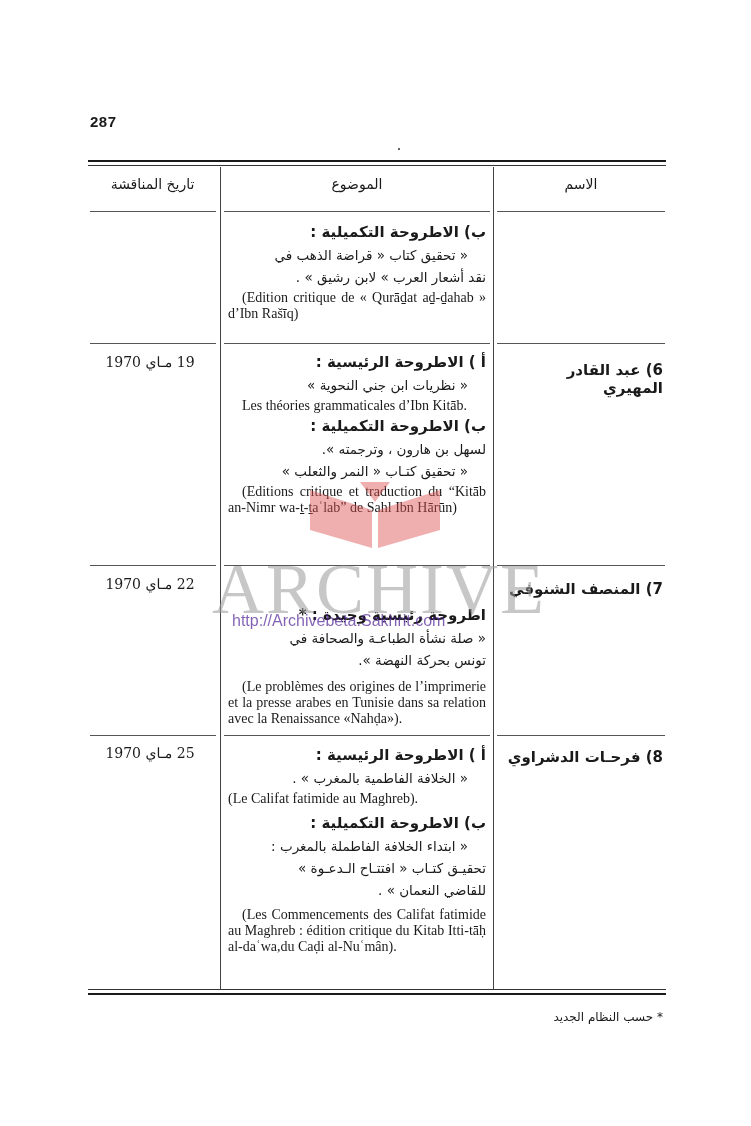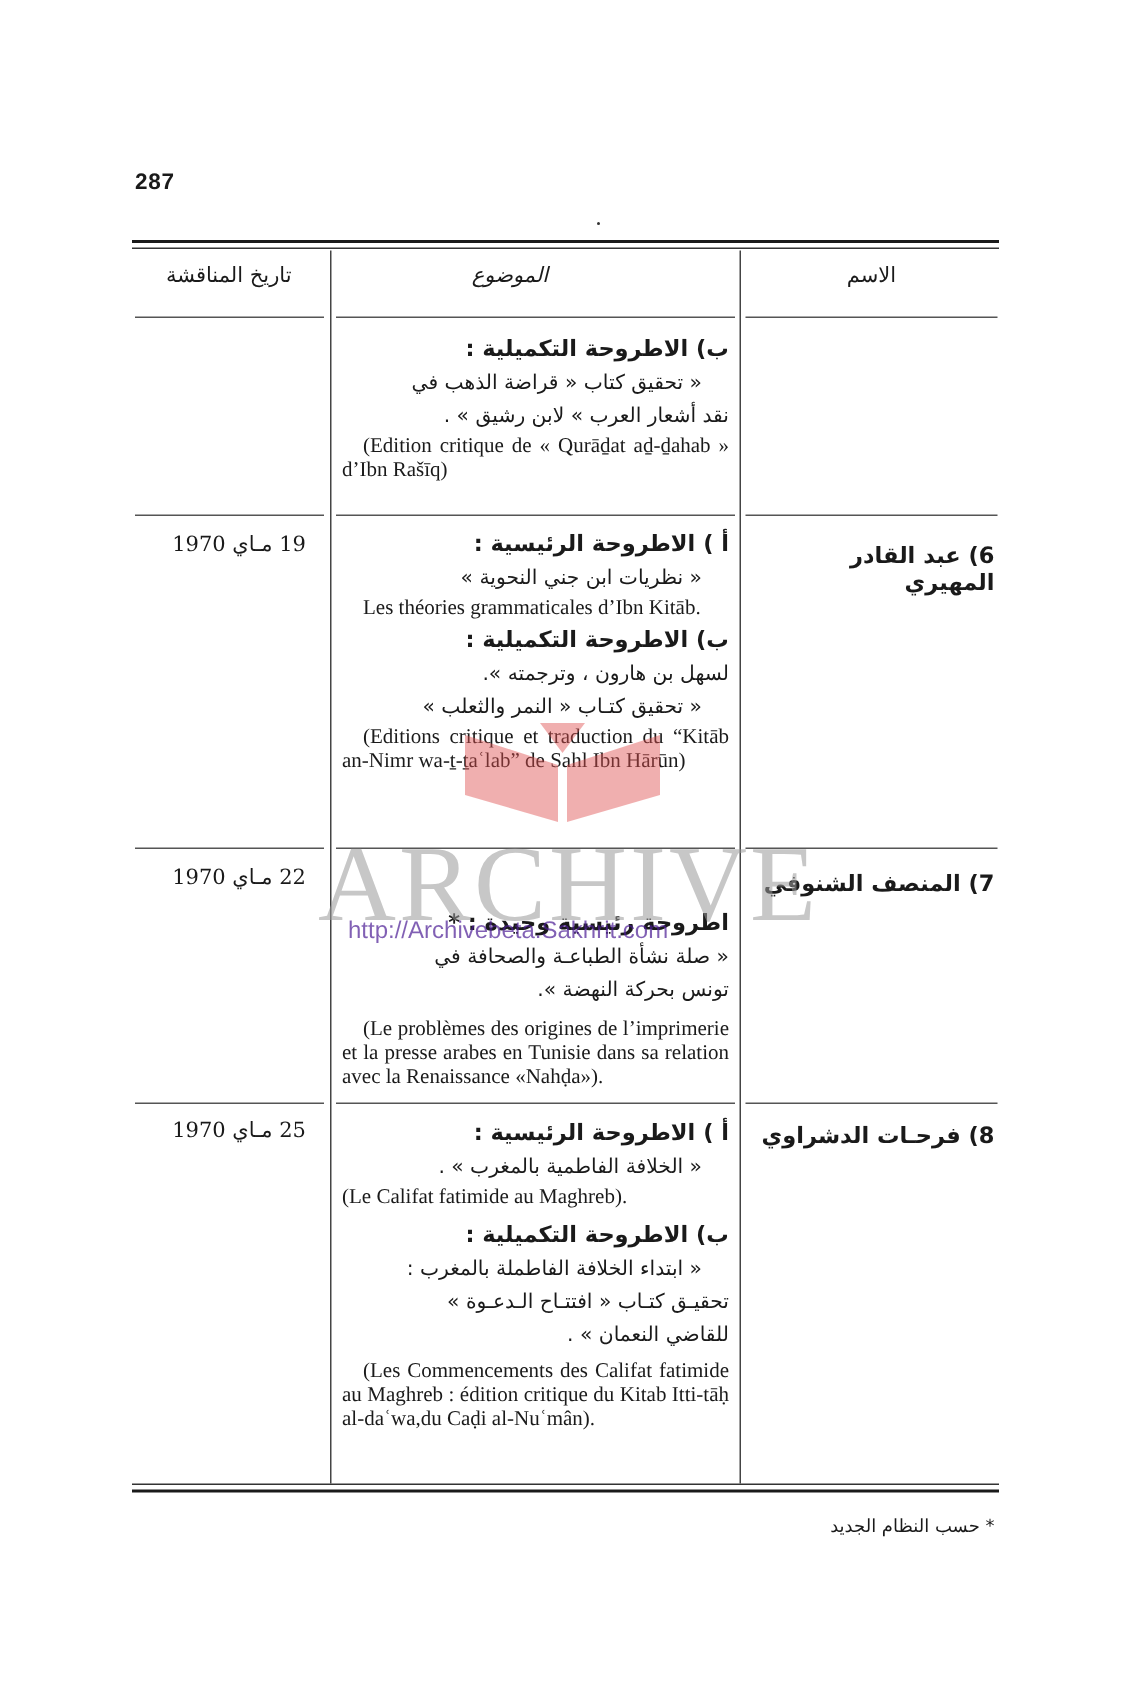--- a/index.html
+++ b/index.html
@@ -17,21 +17,21 @@
   .vline { position: absolute; width: 1px; background: #444; }
   .hseg { position: absolute; height: 1px; background: #555; }
   .hdr {
     position: absolute; font-family: "DejaVu Sans", sans-serif; font-size: 14px; direction: rtl; text-align: center;
   }
   .name {
     position: absolute; direction: rtl; font-family: "DejaVu Sans", sans-serif; font-weight: bold; font-size: 15px;
     text-align: right; right: 88px; width: 160px;
   }
   .date {
-    position: absolute; direction: rtl; font-family: "DejaVu Serif", serif; font-size: 14px; text-align: right;
+    position: absolute; direction: rtl; font-family: "DejaVu Serif", serif; font-size: 14px; text-align: center;
     left: 96px; width: 108px;
   }
   .topic { position: absolute; left: 228px; width: 258px; }
   .ar-head {
     direction: rtl; text-align: right; font-family: "DejaVu Sans", sans-serif; font-weight: bold; font-size: 15px;
     line-height: 24px; margin: 0;
   }
   .ar-text {
     direction: rtl; text-align: right; font-family: "DejaVu Sans", sans-serif; font-size: 13.5px; line-height: 22px; margin: 0;
   }
@@ -60,21 +60,21 @@
 <div class="page-number">287</div>
 <div class="dot"></div>
 
 <div class="rule-thick" style="top:160px;"></div>
 <div class="rule-thin" style="top:165px;"></div>
 
 <div class="vline" style="left:220px; top:167px; height:822px;"></div>
 <div class="vline" style="left:493px; top:167px; height:822px;"></div>
 
 <div class="hdr" style="left:90px; top:176px; width:125px;">تاريخ المناقشة</div>
-<div class="hdr" style="left:207px; top:176px; width:266px;font-style:italic;">الموضوع</div>
+<div class="hdr" style="left:224px; top:176px; width:266px;">الموضوع</div>
 <div class="hdr" style="left:497px; top:176px; width:168px;">الاسم</div>
 
 <div class="hseg" style="left:90px; top:211px; width:126px;"></div>
 <div class="hseg" style="left:224px; top:211px; width:266px;"></div>
 <div class="hseg" style="left:497px; top:211px; width:168px;"></div>
 
 <div>
   <div class="topic" style="top:220px;">
     <p class="ar-head">ب) الاطروحة التكميلية :</p>
     <p class="ar-text indent">« تحقيق كتاب « قراضة الذهب في</p>

